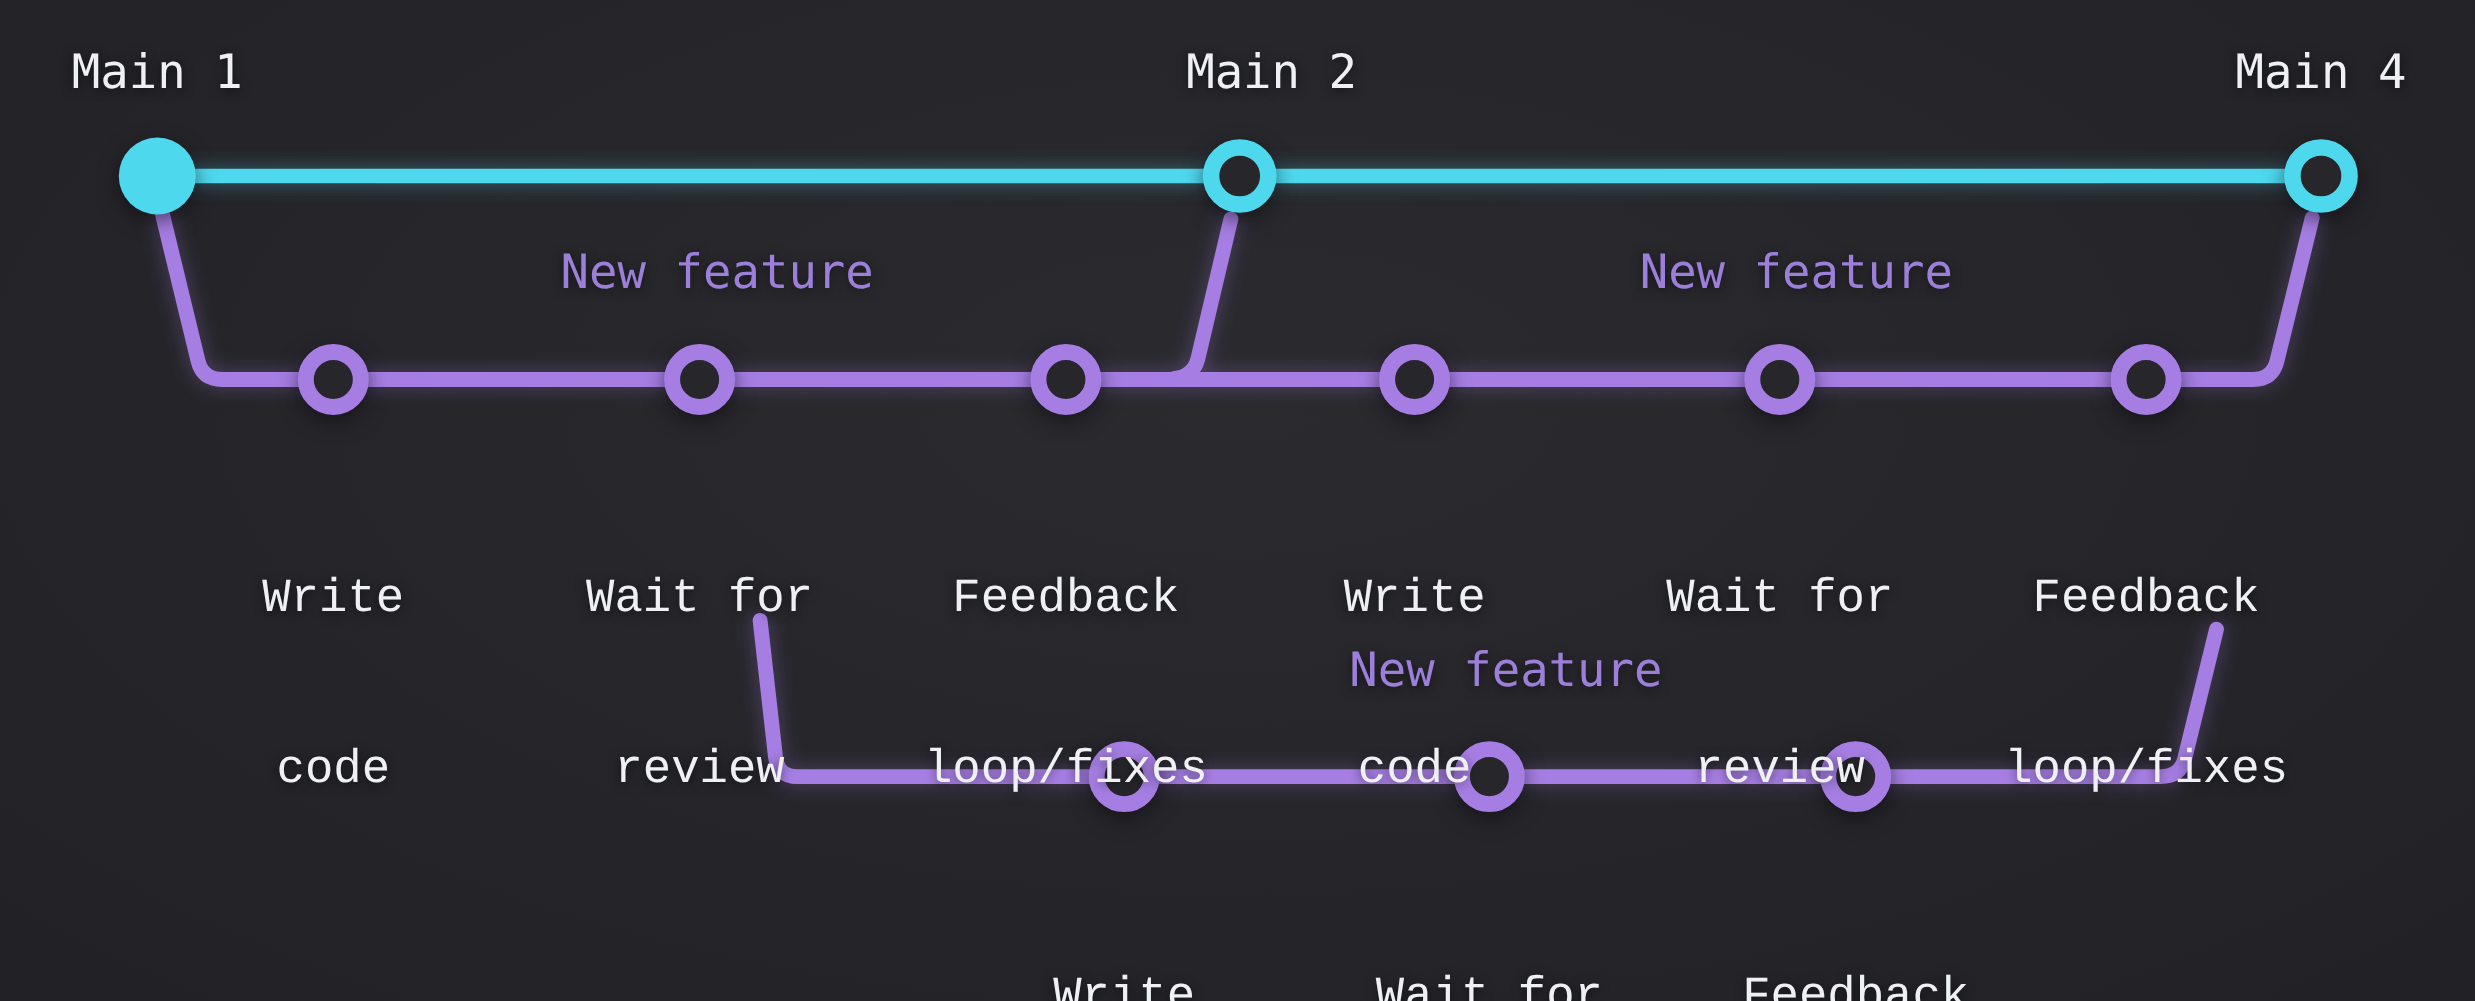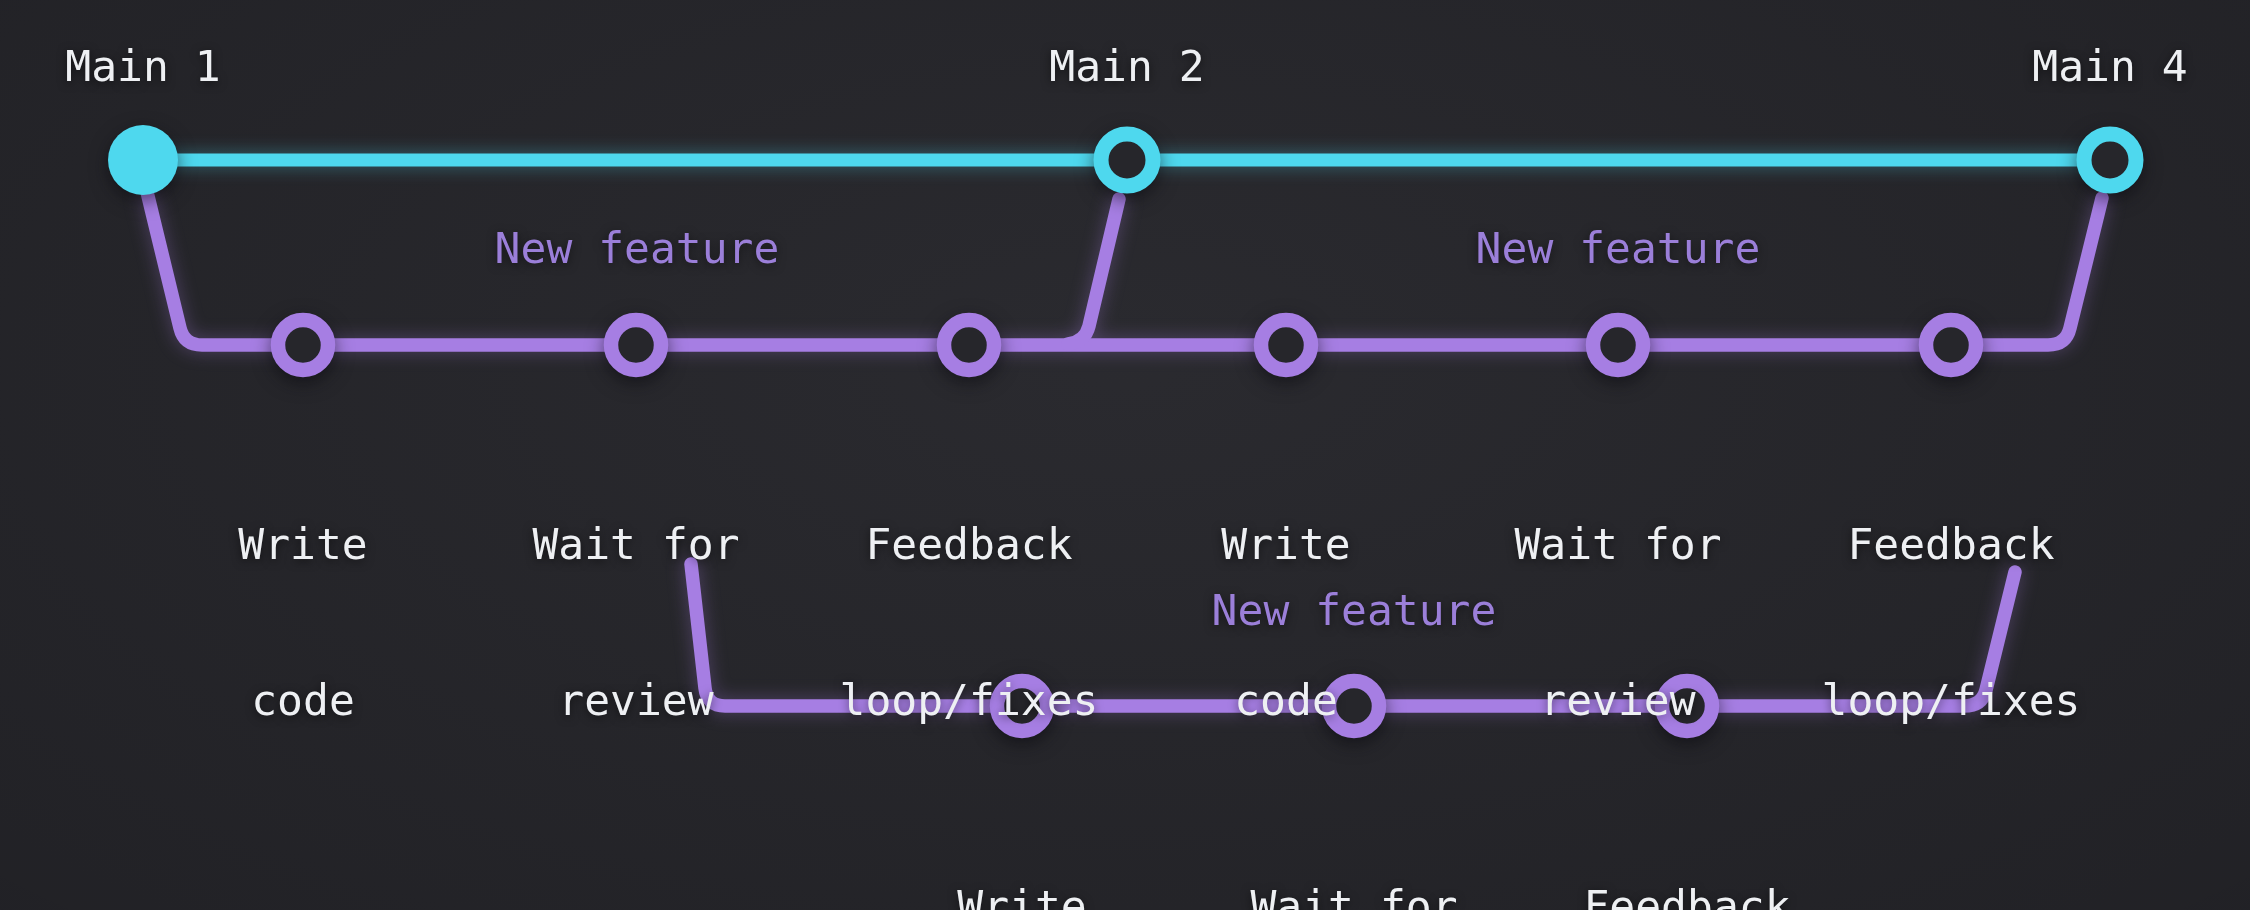--- a/index.html
+++ b/index.html
@@ -31,22 +31,22 @@
   .fade-stop-a{stop-color:var(--feature-branch);stop-opacity:0;}
   .fade-stop-b{stop-color:var(--feature-branch);stop-opacity:1;}
 
   .label{
     position:absolute;transform:translateX(-50%);
     text-align:center;white-space:pre;
     font-size:43px;line-height:52px;font-weight:500;
     letter-spacing:0px;
   }
   .label-main{color:var(--text);text-shadow:0 2px 10px rgba(0,0,0,0.55);}
-  .label-commit{color:var(--text);text-shadow:0 2px 10px rgba(0,0,0,0.55);}
-  .label-branch{color:var(--feature-label);text-shadow:0 2px 10px rgba(0,0,0,0.5);}
+  .label-commit{color:var(--text);text-shadow:0 2px 10px rgba(0,0,0,0.55);font-family:Liberation Mono, monospace;}
+  .label-branch{color:var(--feature-label);text-shadow:0 2px 10px rgba(0,0,0,0.5);margin-left:15px;}
 </style>
 </head>
 <body>
 
 <div class="stage">
 
   <svg class="lines" viewBox="0 0 2250 910" aria-hidden="true">
     <defs>
       <linearGradient id="fadeTop" gradientUnits="userSpaceOnUse" x1="0" y1="556" x2="0" y2="645">
         <stop offset="0" class="fade-stop-a"></stop>
@@ -77,21 +77,21 @@
       <circle class="node-ring-feature" cx="1618" cy="345" r="25"></circle>
       <circle class="node-ring-feature" cx="1951" cy="345" r="25"></circle>
 
       <circle class="node-ring-feature" cx="1022" cy="706" r="25"></circle>
       <circle class="node-ring-feature" cx="1354" cy="706" r="25"></circle>
       <circle class="node-ring-feature" cx="1687" cy="706" r="25"></circle>
     </g>
   </svg>
 
   <div class="label label-main" style="left:143px;top:40px">Main 1</div>
-  <div class="label label-main" style="left:1127px;top:40px">Main 2</div>
+  <div class="label label-main" style="left:1156px;top:40px">Main 2</div>
   <div class="label label-main" style="left:2110px;top:40px">Main 4</div>
 
   <div class="label label-branch" style="left:637px;top:222px">New feature</div>
   <div class="label label-branch" style="left:1618px;top:222px">New feature</div>
   <div class="label label-branch" style="left:1354px;top:584px">New feature</div>
 
   <div class="label label-commit" style="left:303px;top:414px">
     <div>Write</div>
     <div>code</div>
   </div>

